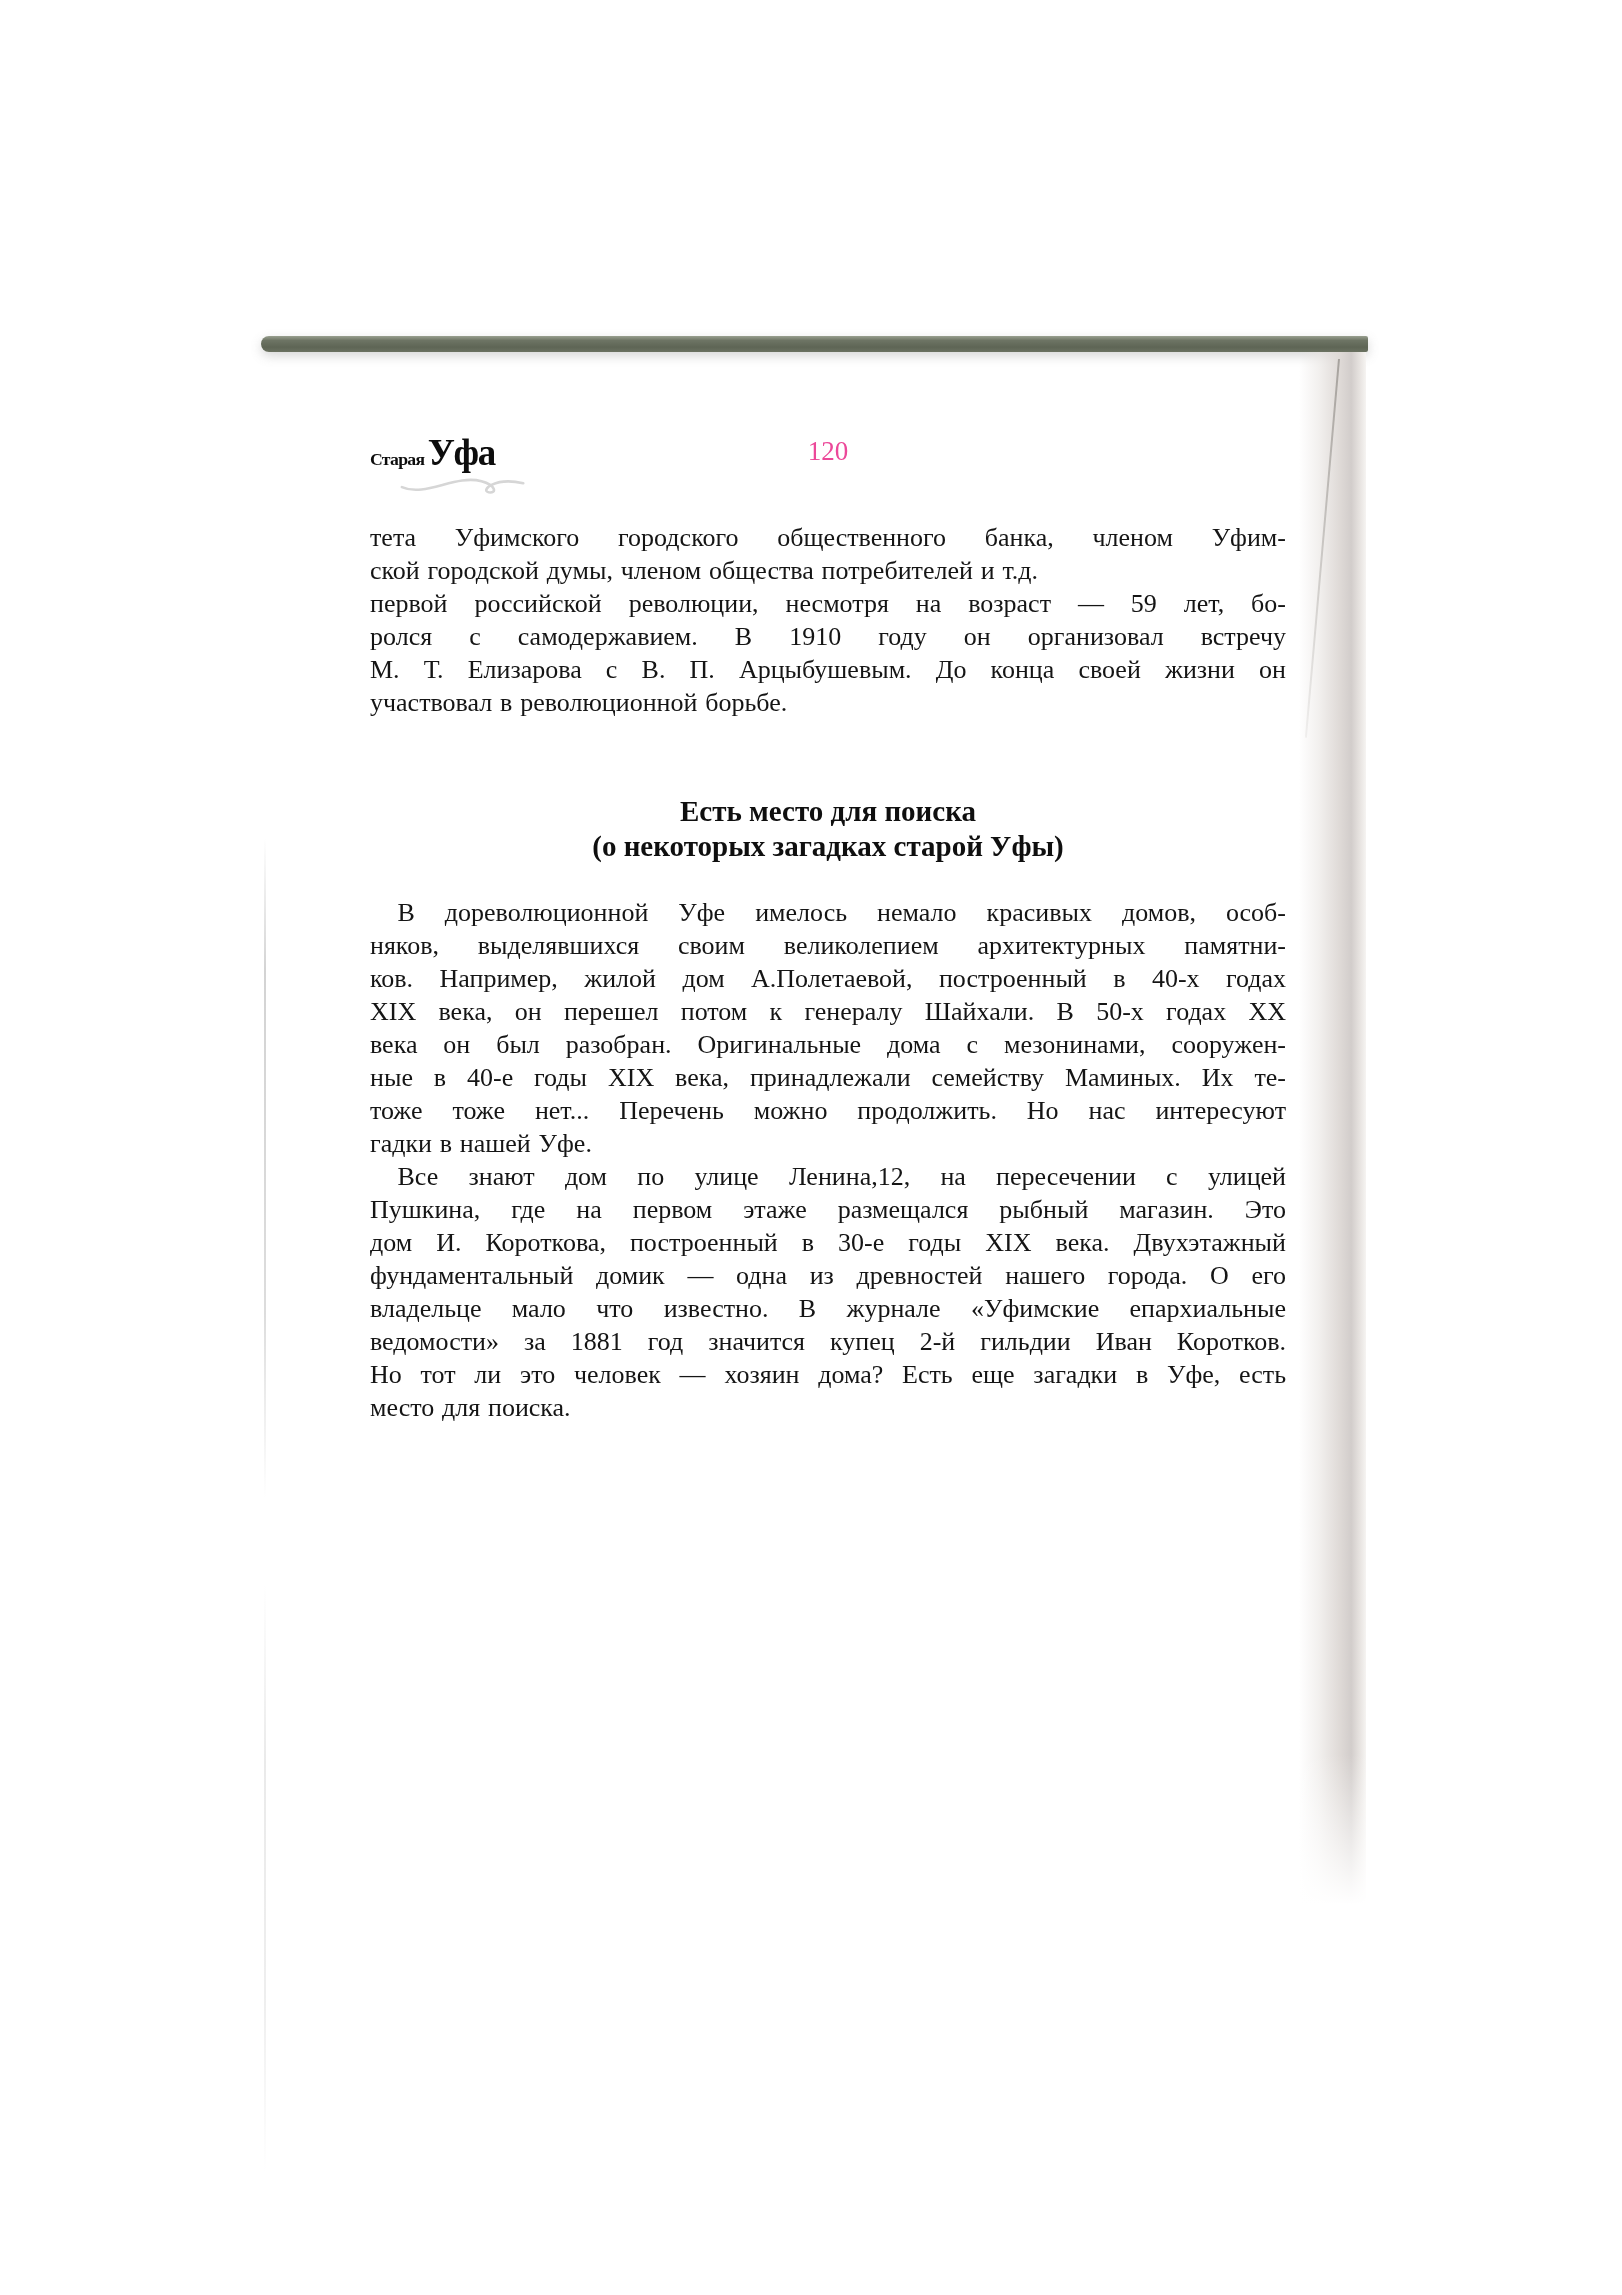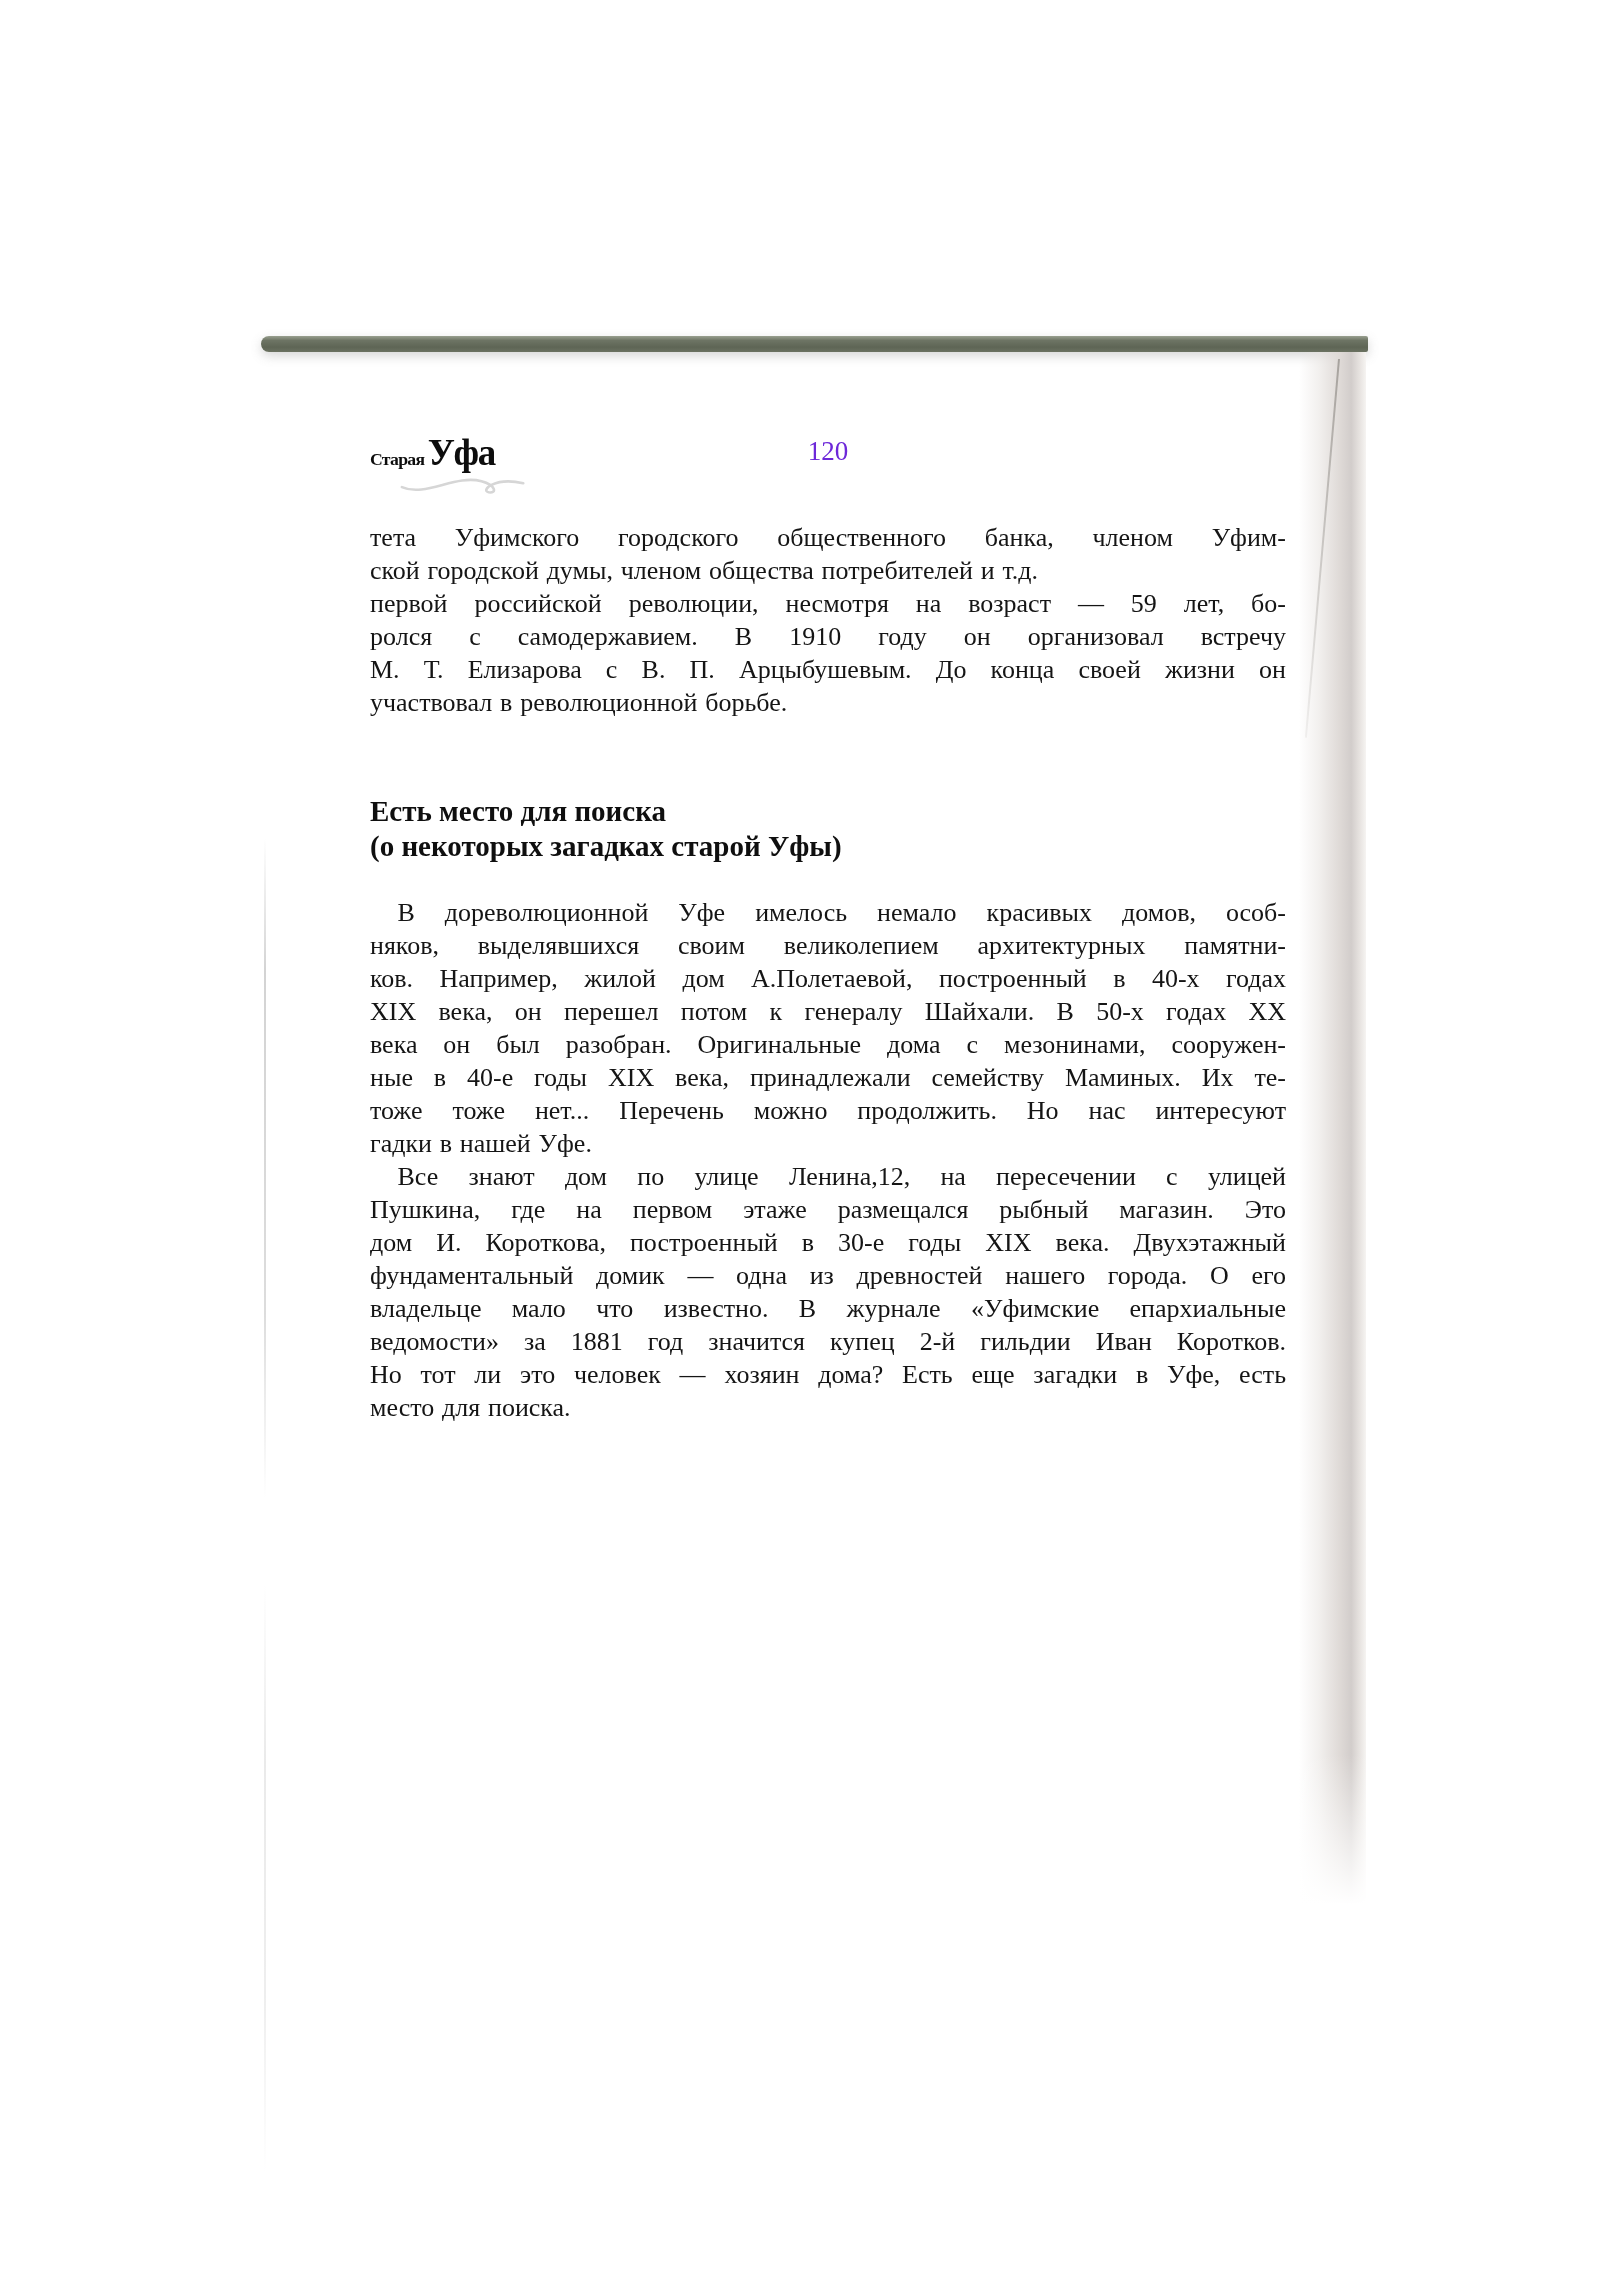--- a/index.html
+++ b/index.html
@@ -51,37 +51,37 @@
   }
 
   
   .logo { position: absolute; left: 370px; top: 431px; width: 170px; height: 65px; color: #0d0d0d; }
   .logo-small { font-weight: bold; font-size: 17.7px; letter-spacing: -0.7px; }
   .logo-big  { font-weight: bold; font-size: 37px; letter-spacing: -1.3px; margin-left: 3.3px; }
   .logo-flourish { position: absolute; left: 27.5px; top: 39px; }
 
   .page-number {
     position: absolute; left: 370px; top: 436px; width: 916px;
-    text-align: center; font-size: 27px; color: #6d28d9;
+    text-align: center; font-size: 27px; color: #ec4899;
   }
 
   
   .text-col {
     position: absolute; left: 370px; width: 916px;
     font-size: 26px; color: #151515; word-spacing: 1.3px;
   }
   #blocks-top { top: 521px; }
   #blocks-bottom { top: 896px; }
   .line { height: 33px; line-height: 33px; white-space: normal; }
   .line.just { text-align: justify; text-align-last: justify; }
   .line.indent { padding-left: 27.5px; }
 
   .section-heading {
     position: absolute; left: 370px; top: 794px; width: 916px;
-    font-weight: bold; font-size: 29px; line-height: 35px;
+    text-align: center; font-weight: bold; font-size: 29px; line-height: 35px;
     color: #0f0f0f;
   }
 </style>
 </head>
 <body>
 
 <div class="canvas">
 
   <div class="top-bar"></div>
   <div class="right-shadow"></div>

